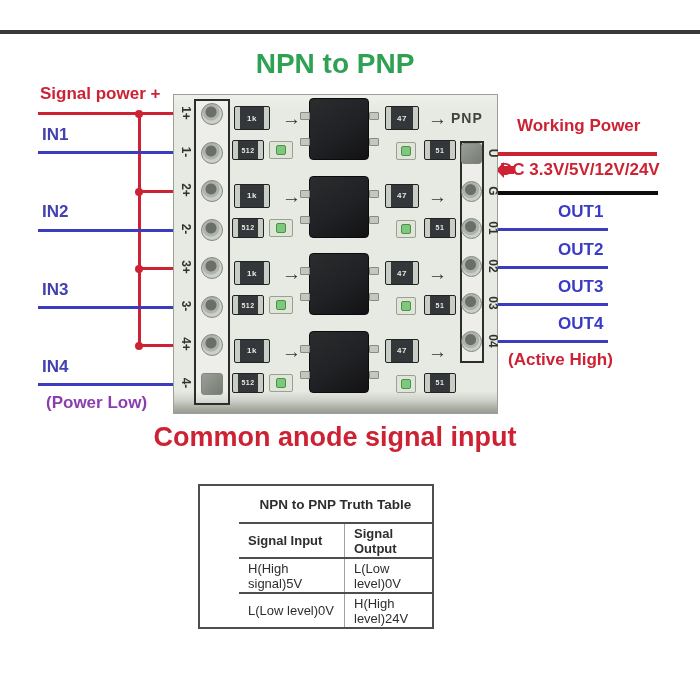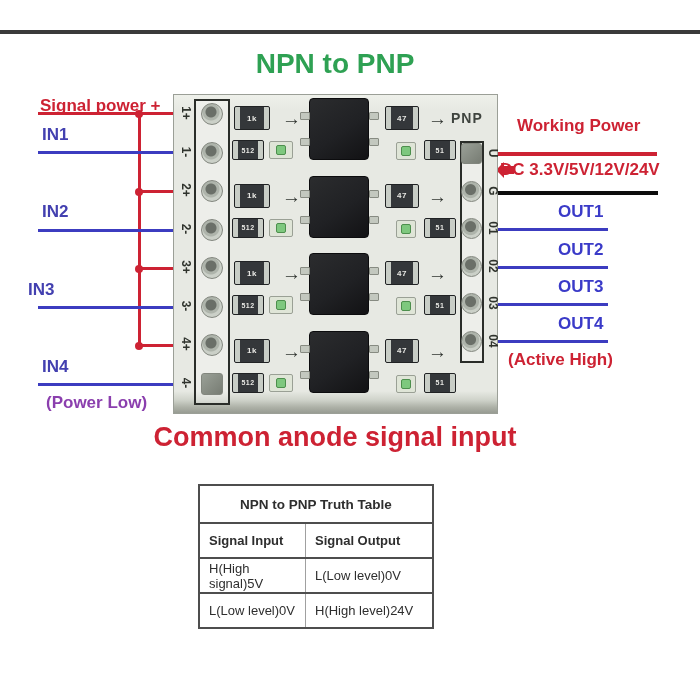--- a/index.html
+++ b/index.html
@@ -32,57 +32,57 @@
   .leg{position:absolute;width:10px;height:8px;background:#c3c8bf;border:1px solid #878b82;box-sizing:border-box;border-radius:1px;}
   .res{position:absolute;height:24px;border:1px solid #202224;box-sizing:border-box;border-radius:2px;
        background:linear-gradient(90deg,#c8cdc6 0 5px,#34373a 5px calc(100% - 5px),#c8cdc6 calc(100% - 5px) 100%);
        color:#e8e8e4;font-size:8px;font-weight:700;display:flex;align-items:center;justify-content:center;letter-spacing:.5px;}
   .res.small{height:20px;font-size:7px;}
   .led{position:absolute;height:18px;background:#dfe5d7;border:1px solid #9aa095;box-sizing:border-box;border-radius:2px;display:flex;align-items:center;justify-content:center;}
   .led i{display:block;width:8px;height:8px;border-radius:2px;background:#7ec87e;border:1px solid #4d8f4d;}
   .silk-arrow{position:absolute;color:#2f332f;font-size:19px;font-weight:700;line-height:1;}
   .silk-text{position:absolute;color:var(--silk,#3f443f);font-weight:700;letter-spacing:1px;}
   
-  #truth-table{position:absolute;left:198px;top:484px;width:236px;background:#fff;border:2px solid var(--tblBorder,#4e4e4e);box-sizing:border-box;color:var(--tblText,#2e2e2e);}
+  #truth-table{position:absolute;left:198px;top:484px;width:236px;background:#fff;border:2px solid var(--tblBorder,#4e4e4e);box-sizing:border-box;color:var(--tblText,#2e2e2e);padding-left:39px;}
   .tt-title{height:36px;display:flex;align-items:center;justify-content:center;font-size:13.5px;font-weight:700;border-bottom:2px solid var(--tblBorder,#4e4e4e);}
   .tt-row{display:flex;border-bottom:2px solid var(--tblBorder,#4e4e4e);}
   .tt-row:last-child{border-bottom:none;}
   .tt-cell{box-sizing:border-box;display:flex;align-items:center;padding-left:9px;font-size:13px;height:33px;}
   .tt-cell.c1{width:106px;border-right:1px solid #a0a0a0;}
   .tt-cell.c2{flex:1;}
   .tt-head{font-weight:700;}
 </style>
 </head>
 <body>
 
 <div id="stage">
 
   <div class="abs" style="left:0;top:30px;width:700px;height:4px;background:#3a3a3a;"></div>
 
   <div class="lbl" style="left:335px;top:50px;transform:translateX(-50%);font-size:28px;color:var(--green,#2ea153);">NPN to PNP</div>
 
-  <div class="lbl red" style="left:40px;top:97px;font-size:17px;">Signal power +</div>
+  <div class="lbl red" style="left:40px;top:85px;font-size:17px;">Signal power +</div>
 
   <div class="hline" style="left:38px;top:112px;width:171px;background:var(--red,#cd2233);"></div>
   <div class="vline" style="left:138px;top:112px;height:236px;background:var(--red,#cd2233);"></div>
   <div class="hline" style="left:138px;top:190px;width:71px;background:var(--red,#cd2233);"></div>
   <div class="hline" style="left:138px;top:267px;width:71px;background:var(--red,#cd2233);"></div>
   <div class="hline" style="left:138px;top:344px;width:71px;background:var(--red,#cd2233);"></div>
   <div class="dot" style="left:135px;top:110px;"></div>
   <div class="dot" style="left:135px;top:188px;"></div>
   <div class="dot" style="left:135px;top:265px;"></div>
   <div class="dot" style="left:135px;top:342px;"></div>
 
   <div class="lbl in-col" style="left:42px;top:126px;font-size:17px;">IN1</div>
   <div class="hline" style="left:38px;top:151px;width:171px;background:var(--blueLine,#3c3cc0);"></div>
 
   <div class="lbl in-col" style="left:42px;top:203px;font-size:17px;">IN2</div>
   <div class="hline" style="left:38px;top:229px;width:171px;background:var(--blueLine,#3c3cc0);"></div>
 
-  <div class="lbl in-col" style="left:28px;top:281px;font-size:17px;">IN3</div>
+  <div class="lbl in-col" style="left:42px;top:281px;font-size:17px;">IN3</div>
   <div class="hline" style="left:38px;top:306px;width:171px;background:var(--blueLine,#3c3cc0);"></div>
 
   <div class="lbl in-col" style="left:42px;top:358px;font-size:17px;">IN4</div>
   <div class="hline" style="left:38px;top:383px;width:171px;background:var(--blueLine,#3c3cc0);"></div>
 
   <div class="lbl purple" style="left:46px;top:394px;font-size:17px;">(Power Low)</div>
 
   <div class="lbl red" style="left:517px;top:117px;font-size:17px;">Working Power</div>
   <div class="hline" style="left:471px;top:152px;width:186px;height:4px;background:var(--red,#cd2233);"></div>
 

